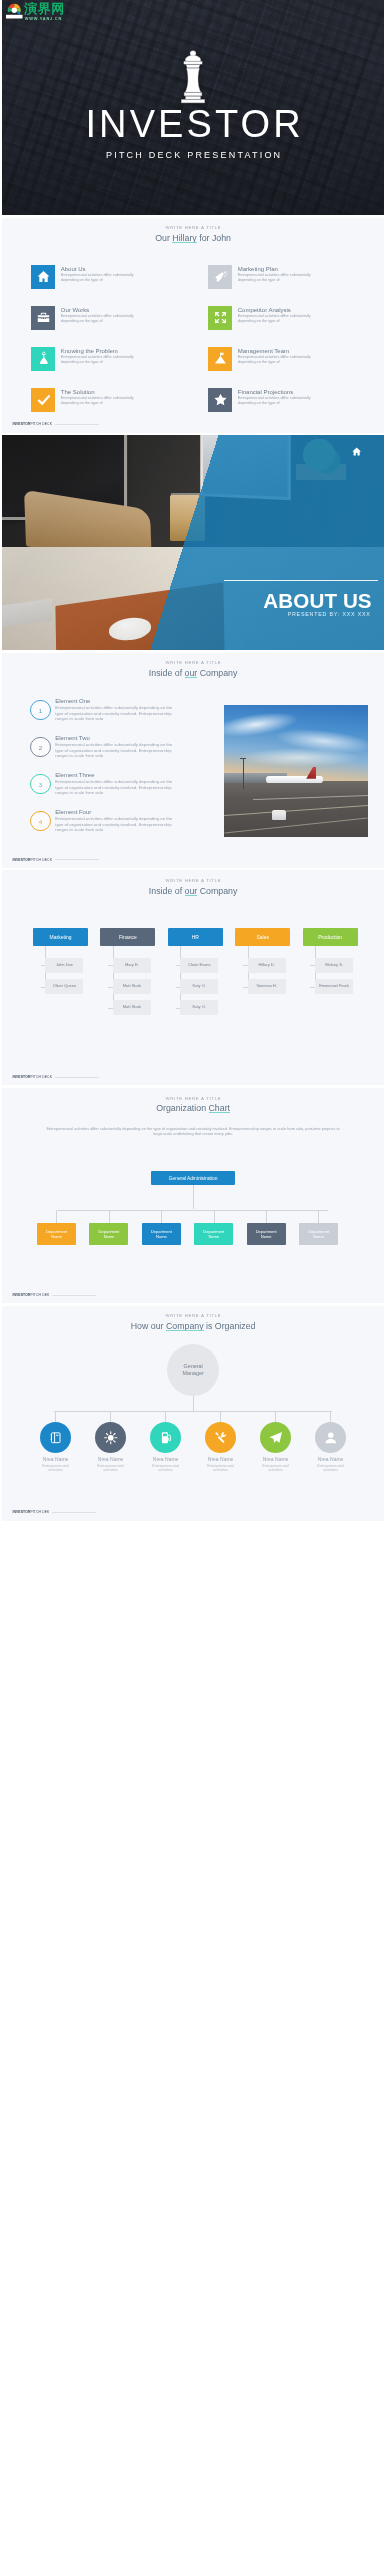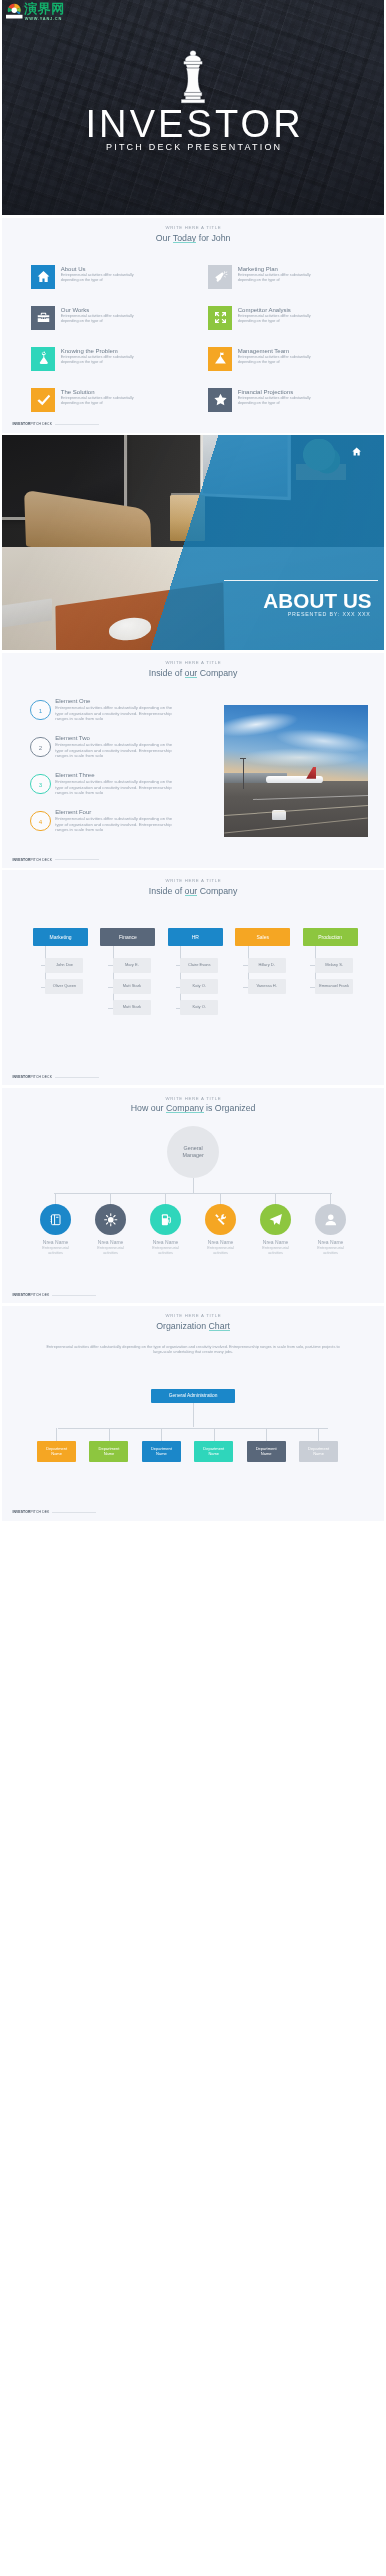--- a/index.html
+++ b/index.html
@@ -38,21 +38,21 @@
  radial-gradient(circle 0.5px at 40px 4.6px,rgba(223,230,242,.5),transparent),
  radial-gradient(circle 0.4px at 51px 27px,rgba(223,230,242,.38),transparent),
  radial-gradient(circle 0.4px at 15px 34px,rgba(223,230,242,.45),transparent),
  radial-gradient(circle 0.4px at 32px 43px,rgba(223,230,242,.35),transparent),
  radial-gradient(circle 0.5px at 54px 45px,rgba(223,230,242,.42),transparent),
  radial-gradient(circle 0.4px at 3.6px 23px,rgba(223,230,242,.33),transparent)}
 .cityscape .vig{left:0;top:0;width:100%;height:100%;transform:none;background:radial-gradient(ellipse 85% 80% at 50% 46%,rgba(40,45,56,0) 0%,rgba(30,34,42,.22) 62%,rgba(20,23,30,.62) 100%)}
 .cover-inner{position:absolute;inset:0;display:flex;flex-direction:column;align-items:center;z-index:3;padding-top:50px}
 .queen{width:32px;height:54px;display:block;filter:drop-shadow(0 1px 2.1px rgba(0,0,0,.5))}
 .cover-title{font-size:38px;font-weight:400;letter-spacing:3.1px;color:#ffffff;line-height:29px;margin-top:5.7px;padding-left:3.1px;font-family:"Liberation Sans",sans-serif}
-.cover-sub{font-size:9px;letter-spacing:2.2px;color:#ffffff;padding-left:2.1px;font-weight:400;margin-top:4px;line-height:9.8px}
+.cover-sub{font-size:9px;letter-spacing:2.2px;color:#ffffff;padding-left:2.1px;font-weight:400;margin-top:12px;line-height:9.8px}
 
 .s-about{background:#c9c4bc}
 .deskphoto{position:absolute;inset:0;overflow:hidden;background:#cfc8bd}
 .deskphoto i{position:absolute;display:block}
 .deskphoto .wall{left:0;top:0;width:100%;height:55%;background:linear-gradient(104deg,#262626 0%,#2f2e2d 48%,#3b3936 78%,#4a4541 100%)}
 .deskphoto .win{left:51%;top:-4%;width:24%;height:33%;background:linear-gradient(165deg,#e2e7ea 0%,#b9c1c8 55%,#9aa2aa 100%);border:3.1px solid #efece5;border-radius:1px;transform:perspective(155px) rotateY(-11deg)}
 .deskphoto .imac{left:-8%;top:-6%;width:40%;height:44%;background:linear-gradient(160deg,#1a1a1b,#232325 70%,#18181a);border-radius:2.1px;box-shadow:0 0 0 3.1px #aeaba6,0 2.6px 7.2px rgba(0,0,0,.4)}
 .deskphoto .lap{left:6%;top:30%;width:33%;height:26%;background:linear-gradient(172deg,#d5b88f 0%,#c4a071 40%,#9d7741 100%);transform:skewY(11deg) rotate(-2deg);border-radius:9.3px 14.4px 2.1px 2.1px}
 .deskphoto .desk{left:0;bottom:0;width:100%;height:48%;background:linear-gradient(170deg,#efe9de 0%,#ded6c9 45%,#c5bbab 100%)}
 .deskphoto .mat{left:14%;bottom:-8%;width:44%;height:34%;background:linear-gradient(150deg,#bb6334 0%,#a04f23 55%,#853c14 100%);transform:skewY(-7deg) rotate(-1deg);border-radius:1.5px}
@@ -172,21 +172,21 @@
       <path fill="#ffffff" d="M0 31h40v9H0z"></path>
     </svg>
     <span class="wmcn">演界网</span>
     <span class="wmurl">WWW.YANJ.CN</span>
   </div>
 </section>
 
 <section class="slide">
   <div class="hdr">
     <div class="eyebrow">WRITE HERE A TITLE</div>
-    <div class="htitle"><span>Our </span><span class="acc">Today</span><span> for John</span></div>
+    <div class="htitle"><span>Our </span><span class="acc">Hillary</span><span> for John</span></div>
   </div>
   <div class="ag-grid">
     <div class="ag-item">
           <span class="ag-ico" style="background: rgb(27, 135, 201);">
             <svg viewBox="0 0 24 24">
               <path fill="#fff" d="M12 3.2 2.6 12h2.7v8.6h5V15h3.4v5.6h5V12h2.7z"></path>
             </svg>
           </span>
           <div class="ag-tx">
             <div class="ag-t">About Us</div>
@@ -414,20 +414,67 @@
   </div>
   <div class="footer">
         <span><b>INVESTOR</b><span>PITCH DECK</span></span>
         <i class="ln"></i>
       </div>
 </section>
 
 <section class="slide">
   <div class="hdr">
     <div class="eyebrow">WRITE HERE A TITLE</div>
+    <div class="htitle"><span>Organization </span><span class="acc">Chart</span><span></span></div>
+  </div>
+  <p class="oc-intro">Entrepreneurial activities differ substantially depending on the type of organization and creativity involved. Entrepreneurship ranges in scale from solo, part-time projects to large-scale undertaking that create many jobs.</p>
+  <div class="oc-root">General Administration</div>
+  <div class="oc-stem"></div>
+  <div class="oc-bus"></div>
+  <div class="oc-row">
+    <div class="oc-dep" style="background: rgb(245, 166, 35);">
+          <i class="oc-drop"></i>
+          <span>Department</span>
+          <span>Name</span>
+        </div>
+    <div class="oc-dep" style="background: rgb(141, 198, 63);">
+          <i class="oc-drop"></i>
+          <span>Department</span>
+          <span>Name</span>
+        </div>
+    <div class="oc-dep" style="background: rgb(27, 135, 201);">
+          <i class="oc-drop"></i>
+          <span>Department</span>
+          <span>Name</span>
+        </div>
+    <div class="oc-dep" style="background: rgb(47, 214, 187);">
+          <i class="oc-drop"></i>
+          <span>Department</span>
+          <span>Name</span>
+        </div>
+    <div class="oc-dep" style="background: rgb(89, 103, 122);">
+          <i class="oc-drop"></i>
+          <span>Department</span>
+          <span>Name</span>
+        </div>
+    <div class="oc-dep" style="background: rgb(201, 206, 214);">
+          <i class="oc-drop"></i>
+          <span>Department</span>
+          <span>Name</span>
+        </div>
+  </div>
+  <div class="footer">
+        <span><b>INVESTOR</b><span>PITCH DEK</span></span>
+        <i class="ln"></i>
+      </div>
+</section>
+
+<section class="slide">
+  <div class="hdr">
+    <div class="eyebrow">WRITE HERE A TITLE</div>
     <div class="htitle"><span>How our </span><span class="acc">Company</span><span> is Organized</span></div>
   </div>
   <div class="gm">General Manager</div>
   <div class="gmstem"></div>
   <div class="orgbus"></div>
   <div class="orgnodes">
     <div class="onode">
           <i class="odrop"></i>
           <span class="ocirc" style="background: rgb(27, 135, 201);">
             <svg viewBox="0 0 24 24">
@@ -517,61 +564,14 @@
           <div class="ot">Nrea Name</div>
           <div class="od">Entrepreneurial activities</div>
         </div>
   </div>
   <div class="footer">
         <span><b>INVESTOR</b><span>PITCH DEK</span></span>
         <i class="ln"></i>
       </div>
 </section>
 
-<section class="slide">
-  <div class="hdr">
-    <div class="eyebrow">WRITE HERE A TITLE</div>
-    <div class="htitle"><span>Organization </span><span class="acc">Chart</span><span></span></div>
-  </div>
-  <p class="oc-intro">Entrepreneurial activities differ substantially depending on the type of organization and creativity involved. Entrepreneurship ranges in scale from solo, part-time projects to large-scale undertaking that create many jobs.</p>
-  <div class="oc-root">General Administration</div>
-  <div class="oc-stem"></div>
-  <div class="oc-bus"></div>
-  <div class="oc-row">
-    <div class="oc-dep" style="background: rgb(245, 166, 35);">
-          <i class="oc-drop"></i>
-          <span>Department</span>
-          <span>Name</span>
-        </div>
-    <div class="oc-dep" style="background: rgb(141, 198, 63);">
-          <i class="oc-drop"></i>
-          <span>Department</span>
-          <span>Name</span>
-        </div>
-    <div class="oc-dep" style="background: rgb(27, 135, 201);">
-          <i class="oc-drop"></i>
-          <span>Department</span>
-          <span>Name</span>
-        </div>
-    <div class="oc-dep" style="background: rgb(47, 214, 187);">
-          <i class="oc-drop"></i>
-          <span>Department</span>
-          <span>Name</span>
-        </div>
-    <div class="oc-dep" style="background: rgb(89, 103, 122);">
-          <i class="oc-drop"></i>
-          <span>Department</span>
-          <span>Name</span>
-        </div>
-    <div class="oc-dep" style="background: rgb(201, 206, 214);">
-          <i class="oc-drop"></i>
-          <span>Department</span>
-          <span>Name</span>
-        </div>
-  </div>
-  <div class="footer">
-        <span><b>INVESTOR</b><span>PITCH DEK</span></span>
-        <i class="ln"></i>
-      </div>
-</section>
-
 </div>
 
 
 </body></html>

